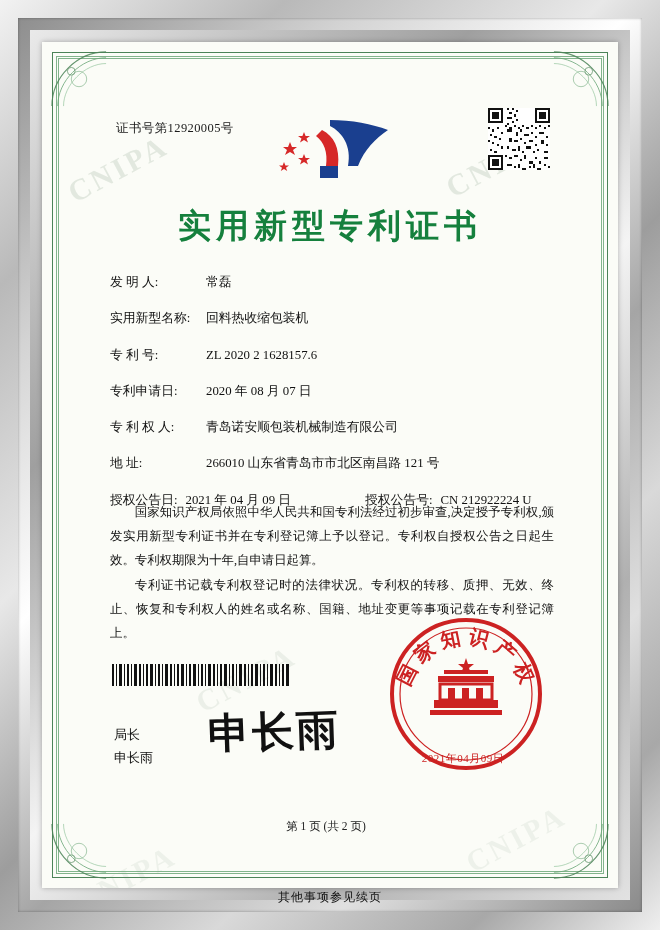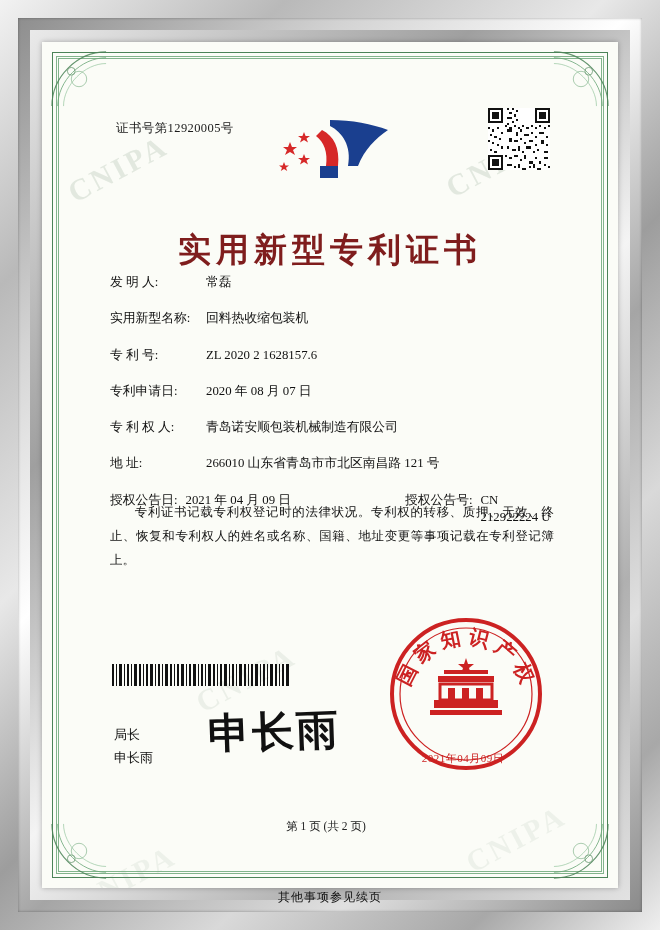--- a/index.html
+++ b/index.html
@@ -111,23 +111,22 @@
   }
 
   .title {
     position: absolute;
     top: 140px;
     left: 0; right: 0;
     text-align: center;
     font-size: 33px;
     letter-spacing: 5px;
     font-weight: bold;
-    color: #7f1d1d;
+    color: #15803d;
     font-family: "DejaVu Serif", serif;
-    margin-top: 24px;
   }
 
   .fields {
     position: absolute;
     left: 42px; right: 36px; top: 210px;
     font-size: 12.8px;
     color: #111;
   }
   .row {
     display: flex;
@@ -135,21 +134,21 @@
     margin-bottom: 19px;
     line-height: 1.35;
   }
   .lbl {
     width: 96px;
     flex: 0 0 96px;
     letter-spacing: 0px;
     white-space: nowrap;
   }
   .val { flex: 1; }
-  .row-two { display: flex; gap: 40px; }
+  .row-two { display: flex; }
   .row-two .half { display: flex; align-items: baseline; }
   .row-two .half:first-child { width: 255px; flex: 0 0 255px; }
   .lbl2 { flex: 0 0 auto; margin-right: 8px; white-space: nowrap; }
 
   .para {
     position: absolute;
     left: 42px; right: 38px; top: 436px;
     font-size: 12.4px;
     line-height: 1.95;
     color: #111;
@@ -409,20 +408,21 @@
             <div class="val">2021 年 04 月 09 日</div>
           </div>
           <div class="half">
             <div class="lbl2">授权公告号:</div>
             <div class="val">CN 212922224 U</div>
           </div>
         </div>
       </div>
 
       <div class="para">
+        <p>国家知识产权局依照中华人民共和国专利法经过初步审查,决定授予专利权,颁发实用新型专利证书并在专利登记簿上予以登记。专利权自授权公告之日起生效。专利权期限为十年,自申请日起算。</p>
         <p>专利证书记载专利权登记时的法律状况。专利权的转移、质押、无效、终止、恢复和专利权人的姓名或名称、国籍、地址变更等事项记载在专利登记簿上。</p>
       </div>
 
       <svg class="barcode" viewBox="0 0 180 22" shape-rendering="crispEdges">
         <g fill="#111">
           <rect x="0" y="0" width="2" height="22"></rect>
             <rect x="4" y="0" width="1" height="22"></rect>
           <rect x="7" y="0" width="3" height="22"></rect>
             <rect x="12" y="0" width="1" height="22"></rect>
           <rect x="15" y="0" width="2" height="22"></rect>

